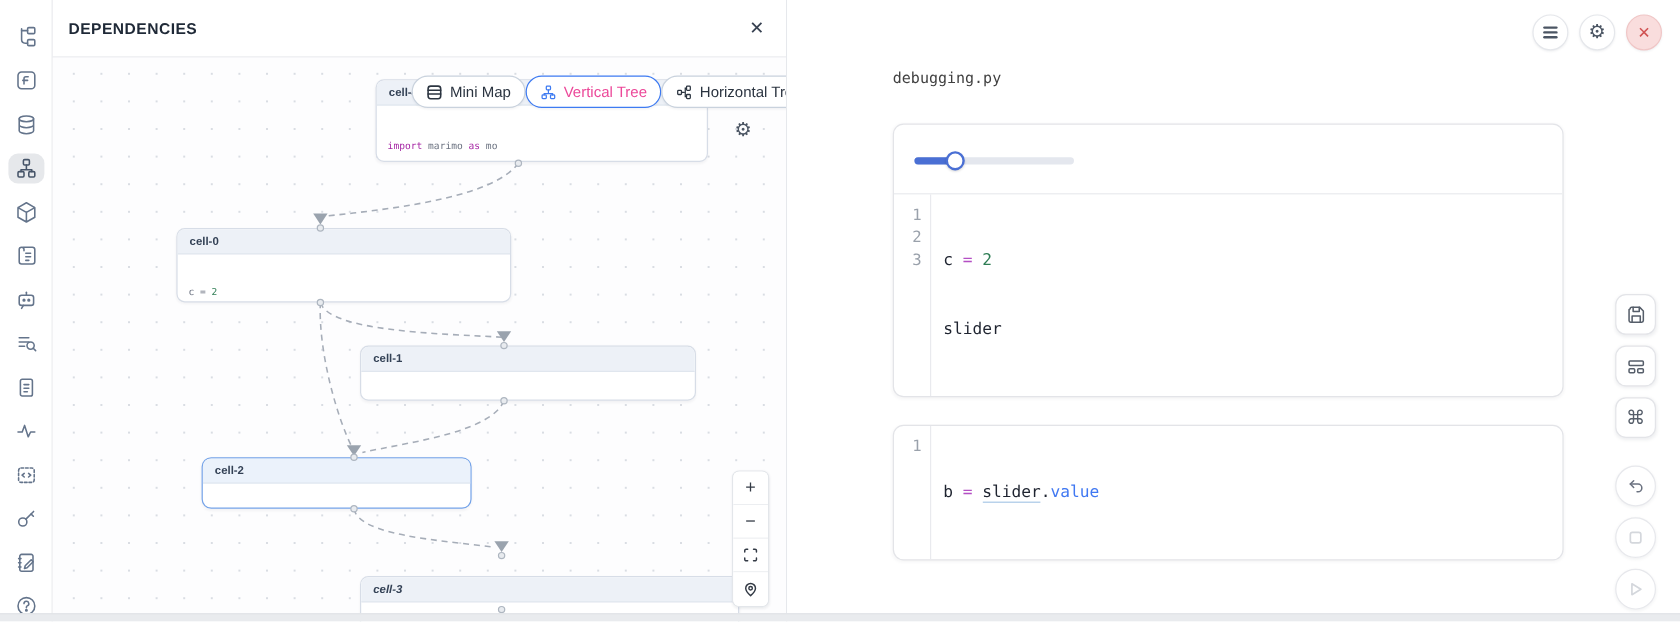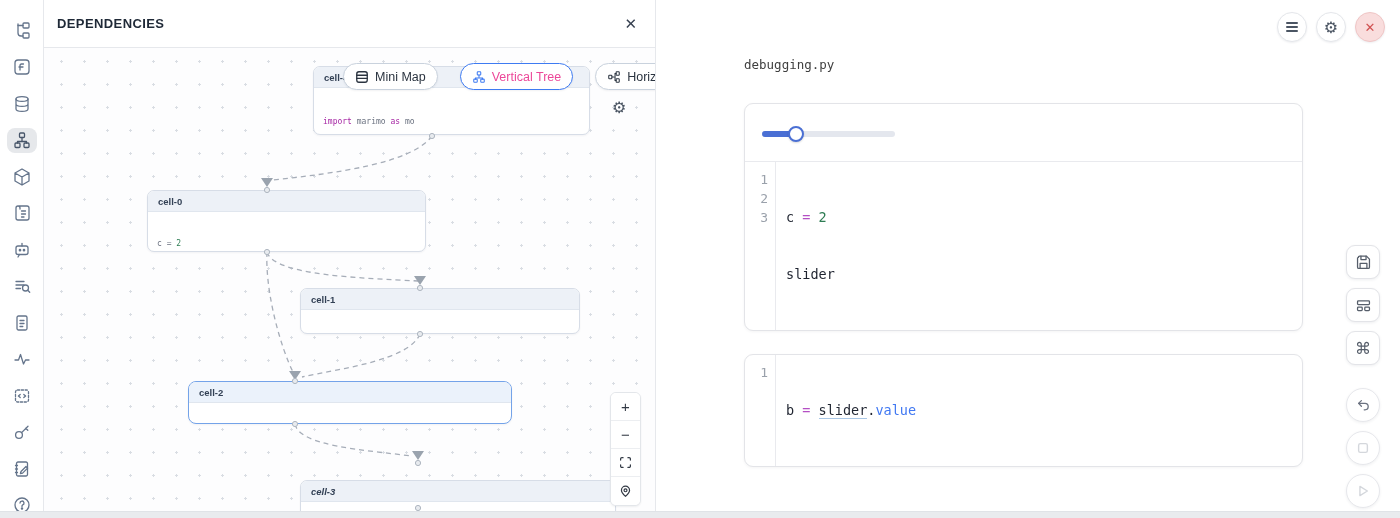--- a/index.html
+++ b/index.html
@@ -32,21 +32,21 @@
   .gnode-header { background:#edf1f7; border-bottom:1px solid #e0e6ee; padding:5px 10px 4px;
     font-size:9.5px; font-weight:bold; color:#334155; }
   .gnode-body { padding:6px 9px 7px; font-family:"DejaVu Sans Mono", monospace; font-size:8px;
     line-height:10.5px; color:#6b7280; white-space:pre; }
   .gnode.selected { border:1.5px solid #74a3e9; border-radius:8px; }
   .gnode.selected .gnode-header { background:#ebf2fb; }
   .gnode-4 .gnode-body { line-height:11px; }
 
   .edges { position:absolute; left:0; top:0; z-index:3; pointer-events:none; }
 
-  .graph-toolbar { position:absolute; left:299px; top:15px; display:flex; gap:22px; z-index:10; }
+  .graph-toolbar { position:absolute; left:299px; top:15px; display:flex; gap:0; z-index:10; }
   .gt-btn { height:27px; display:flex; align-items:center; gap:6px; padding:0 11px;
     background:#fff; border:1px solid #c9d2dd; border-radius:14px; font-size:12.5px;
     color:#2b3440; cursor:pointer; box-shadow:0 1px 2px rgba(30,41,59,.06); white-space:nowrap; }
   .gt-btn svg { stroke:#2b3440; fill:none; stroke-width:1.5; stroke-linecap:round; }
   .gt-btn.active { border:1.5px solid #3e7bf2; color:#ec4899; }
   .gt-btn.active svg { stroke:#3e7bf2; }
 
   .graph-gear { position:absolute; left:568px; top:50px; font-size:16px; color:#4b5563;
     cursor:pointer; z-index:10; }
 
@@ -250,21 +250,21 @@
         </div>
       </div>
 
       <div class="gnode" style="left:236px; top:240px; width:280px; height:46px;">
         <div class="gnode-header">cell-1</div>
         <div class="gnode-body">
           
         </div>
       </div>
 
-      <div class="gnode selected" style="left:124px; top:333px; width:324px; height:43px;">
+      <div class="gnode selected" style="left:104px; top:333px; width:225px; height:43px;">
         <div class="gnode-header">cell-2</div>
         <div class="gnode-body">
           
         </div>
       </div>
 
       <div class="gnode" style="left:236px; top:432px; width:316px; height:45px;font-style:italic;">
         <div class="gnode-header">cell-3</div>
         <div class="gnode-body">
           

